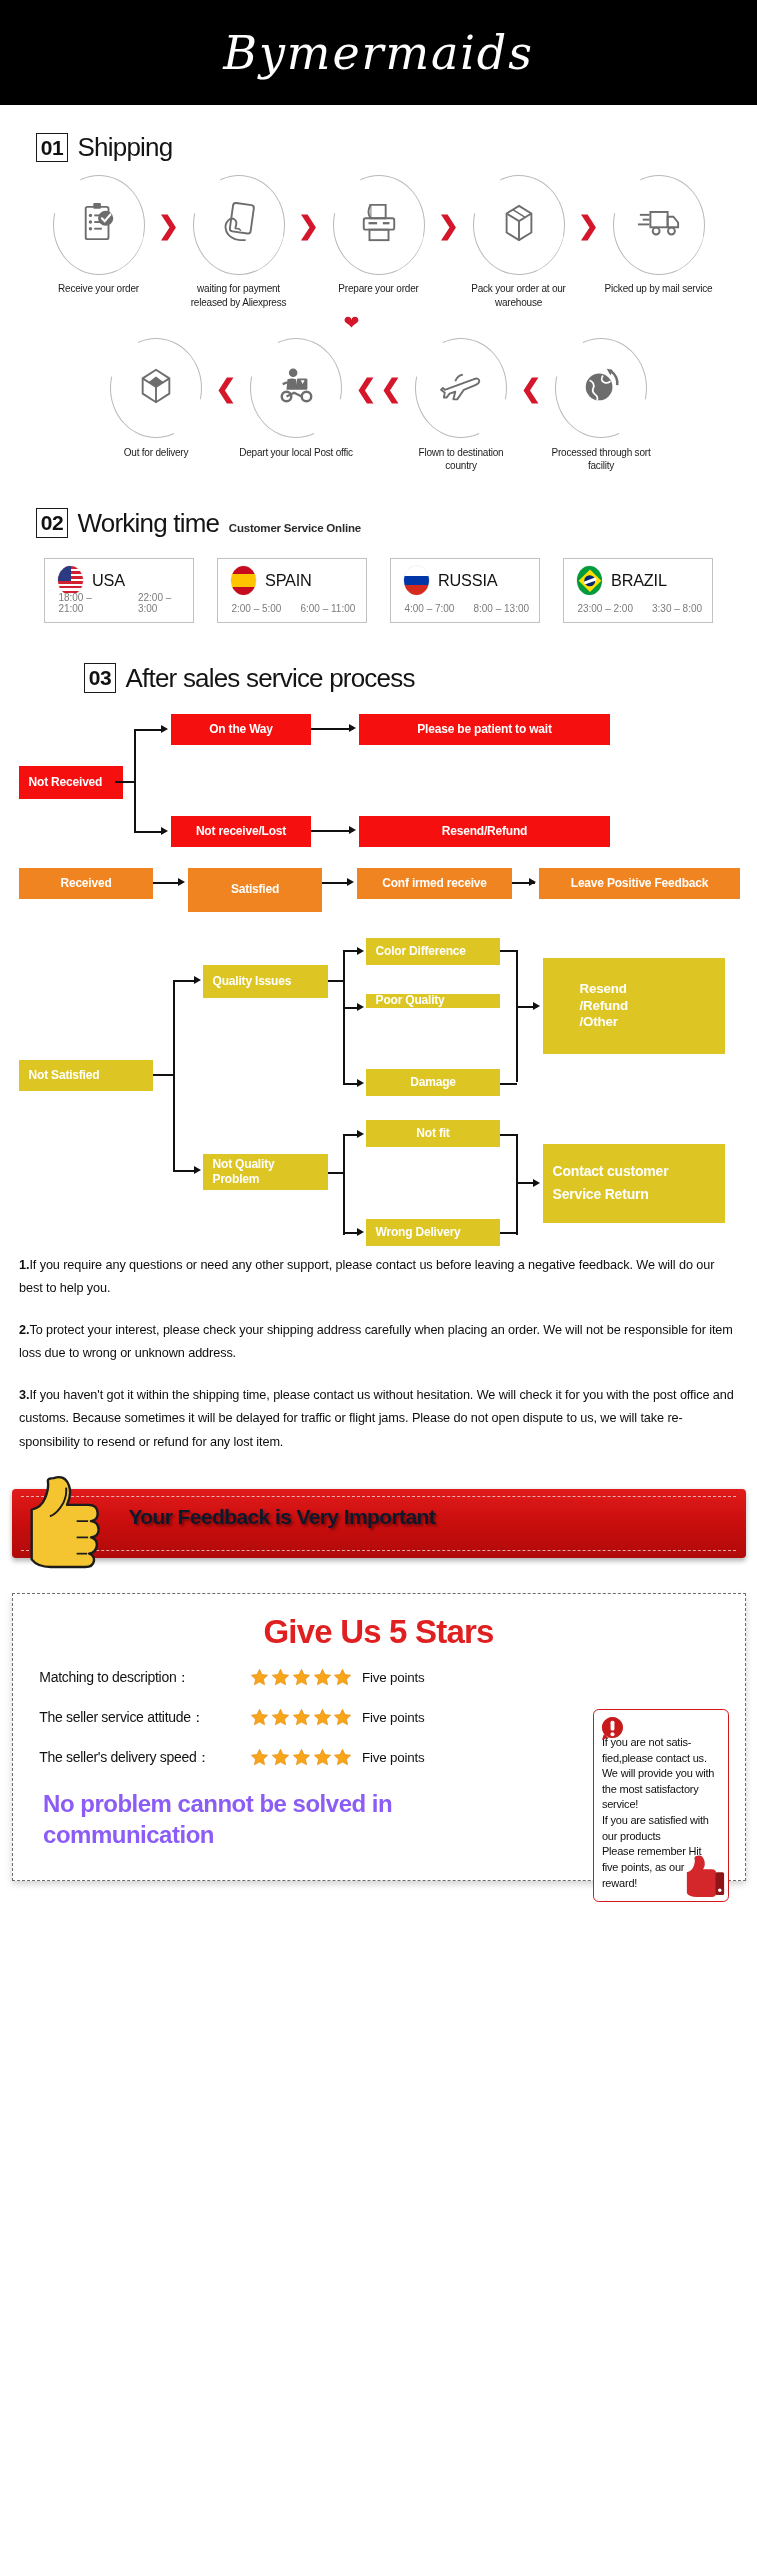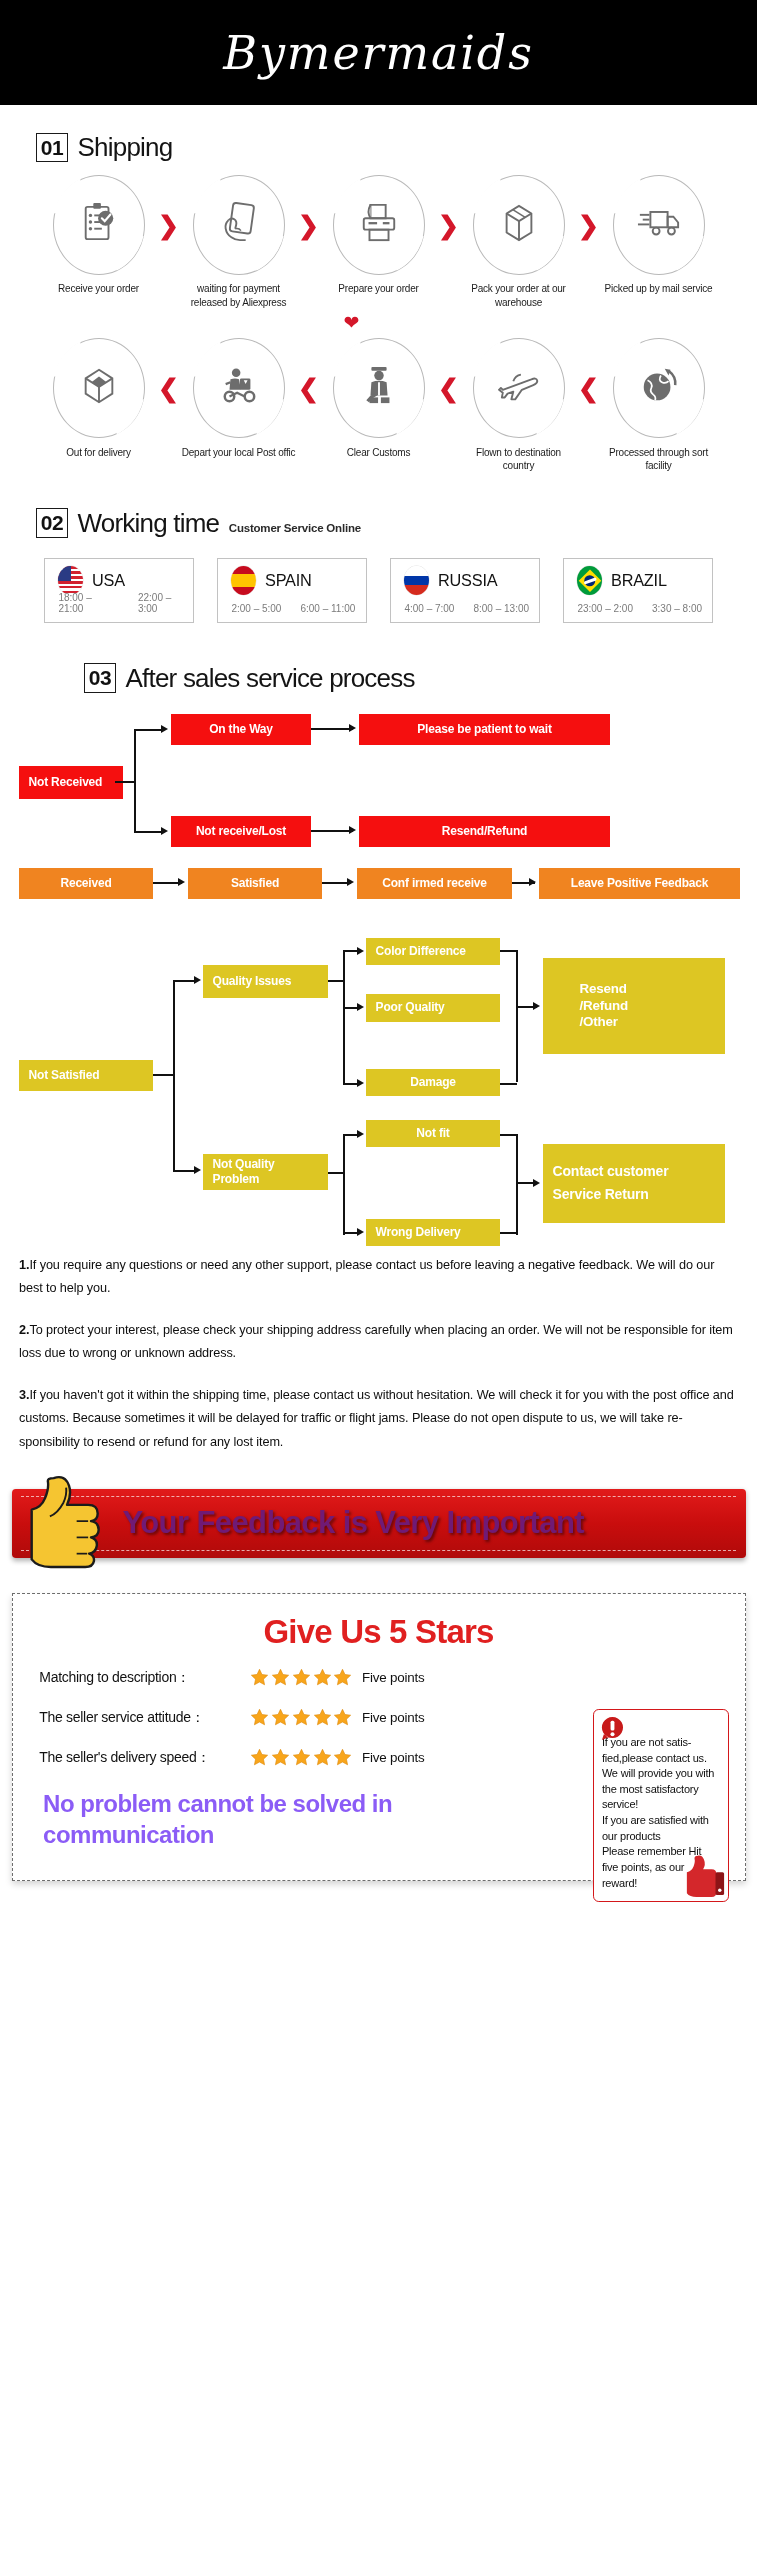--- a/index.html
+++ b/index.html
@@ -235,23 +235,23 @@
     box-shadow: 0 2.9px 5.8px rgba(0,0,0,0.3);
   }
   .fb-bar::before, .fb-bar::after {
     content: "";
     position: absolute; left: 9.6px; right: 9.6px; height: 0;
     border-top: 1.9px dashed rgba(255,255,255,0.65);
   }
   .fb-bar::before { top: 6.7px; }
   .fb-bar::after { bottom: 6.7px; }
   .fb-text {
-    position: absolute; left: 111px; top: 33px;
-    color: #701a75;
-    font-size: 31px;
+    position: absolute; left: 117px; top: 33px;
+    color: #0f172a;
+    font-size: 21px;
     font-weight: 700;
     letter-spacing: -0.6px;
     text-shadow: 1.9px 1.9px 2.9px rgba(0,0,0,0.45);
   }
   .thumb-big {
     position: absolute; left: 13.4px; top: 1.9px;
     width: 88px; height: 100px; z-index: 4;
   }
 
   
@@ -442,36 +442,20 @@
             <circle cx="13" cy="31" r="5" fill="none" stroke="#6d6d6d" stroke-width="2.6"></circle>
             <circle cx="34" cy="31" r="5" fill="none" stroke="#6d6d6d" stroke-width="2.6"></circle>
             <path d="M13 31 l8 -4 l8 4" fill="none" stroke="#6d6d6d" stroke-width="2.4"></path>
             <path d="M9 18 l5 -2" fill="none" stroke="#6d6d6d" stroke-width="2.4"></path>
           </svg>
       </span>
     </div>
     <div class="ship-label">Depart your local Post offic</div>
   </div>
   <div class="chev">❮</div>
-  <div class="ship-step">
-    <div class="ship-oval">
-      <span class="ship-icon">
-        <svg width="38" height="42" viewBox="0 0 40 44">
-            <rect x="12" y="2" width="16" height="4" rx="1" fill="#6d6d6d"></rect>
-            <circle cx="20" cy="11" r="5" fill="#6d6d6d"></circle>
-            <path d="M12 18 q8 -3 16 0 l1 14 l-18 0 z" fill="#6d6d6d"></path>
-            <path d="M20 18 l0 14" stroke="#fff" stroke-width="2" fill="none"></path>
-            <path d="M8 38 q4 -5 10 -8" stroke="#6d6d6d" stroke-width="3.5" fill="none"></path>
-            <rect x="10" y="34" width="9" height="6" fill="#6d6d6d"></rect>
-            <rect x="22" y="34" width="9" height="6" fill="#6d6d6d"></rect>
-          </svg>
-      </span>
-    </div>
-    <div class="ship-label">Clear Customs</div>
-  </div>
   <div class="chev">❮</div>
   <div class="ship-step">
     <div class="ship-oval">
       <span class="ship-icon">
         <svg width="44" height="40" viewBox="0 0 46 42">
             <path d="M6 25 l30 -11 q5 -2 6 1 q1 3 -4 5 l-12 5 l-7 10 l-4 0 l2 -8 l-6 2 l-3 4 l-3 0 l1 -5 l-4 -3 l2 -2 z" fill="none" stroke="#6d6d6d" stroke-width="2" stroke-linejoin="round"></path>
             <path d="M17 16 q2 -6 8 -7" fill="none" stroke="#6d6d6d" stroke-width="2"></path>
           </svg>
       </span>
     </div>
@@ -571,21 +555,21 @@
   <div class="fbox red" style="left:171px; top:103px; width:140px; height:31px;">Not receive/Lost</div>
   <div class="fline" style="left:311px; top:117px; width:42px; height:1.9px;"></div>
   <div class="farrow" style="left:349px; top:113px;"></div>
   <div class="fbox red" style="left:359px; top:103px; width:251px; height:31px;">Resend/Refund</div>
 </div>
 
 <div class="flow" style="height:52px; margin-top:21px;">
   <div class="fbox orange" style="left:19px; top:0; width:134px; height:31px;">Received</div>
   <div class="fline" style="left:153px; top:14.4px; width:29px; height:1.9px;"></div>
   <div class="farrow" style="left:178px; top:10.5px;"></div>
-  <div class="fbox orange" style="left:188px; top:0; width:134px; height:31px;">Satisfied</div>
+  <div class="fbox orange" style="left:188px; top:0; width:134px; height:44px;">Satisfied</div>
   <div class="fline" style="left:322px; top:14.4px; width:29px; height:1.9px;"></div>
   <div class="farrow" style="left:347px; top:10.5px;"></div>
   <div class="fbox orange" style="left:357px; top:0; width:155px; height:31px;">Conf irmed receive</div>
   <div class="fline" style="left:512px; top:14.4px; width:23px; height:1.9px;"></div>
   <div class="farrow" style="left:529px; top:10.5px;"></div>
   <div class="fbox orange" style="left:539px; top:0; width:201px; height:31px;">Leave Positive Feedback</div>
 </div>
 
 <div class="flow" style="height:307px; margin-top:17px;">
   <div class="fbox yellow lalign" style="left:19px; top:123px; width:134px; height:31px;">Not Satisfied</div>
@@ -600,21 +584,21 @@
   <div class="fline" style="left:328px; top:43px; width:17px; height:1.9px;"></div>
   <div class="fline" style="left:343px; top:13.4px; width:1.9px; height:134px;"></div>
   <div class="fline" style="left:343px; top:13.4px; width:15.3px; height:1.9px;"></div>
   <div class="farrow" style="left:357px; top:9.6px;"></div>
   <div class="fline" style="left:343px; top:70px; width:15.3px; height:1.9px;"></div>
   <div class="farrow" style="left:357px; top:66px;"></div>
   <div class="fline" style="left:343px; top:146px; width:15.3px; height:1.9px;"></div>
   <div class="farrow" style="left:357px; top:142px;"></div>
 
   <div class="fbox yellow lalign" style="left:366px; top:1px; width:134px; height:27px;">Color Difference</div>
-  <div class="fbox yellow lalign" style="left:366px; top:57px; width:134px; height:28px;">Poor Quality</div>
+  <div class="fbox yellow lalign" style="left:366px; top:57px; width:134px; height:14px;">Poor Quality</div>
   <div class="fbox yellow" style="left:366px; top:132px; width:134px; height:27px;">Damage</div>
 
   <div class="fline" style="left:500px; top:13.4px; width:17px; height:1.9px;"></div>
   <div class="fline" style="left:516px; top:13.4px; width:1.9px; height:132px;"></div>
   <div class="fline" style="left:500px; top:146px; width:17px; height:1.9px;"></div>
   <div class="fline" style="left:516px; top:69px; width:21px; height:1.9px;"></div>
   <div class="farrow" style="left:533px; top:65px;"></div>
   <div class="fbox yellow lalign" style="left:543px; top:21px; width:182px; height:96px; align-items:center;">
     <span style="white-space:pre-line; font-size:13.4px; padding-left:27px;">Resend
 /Refund

